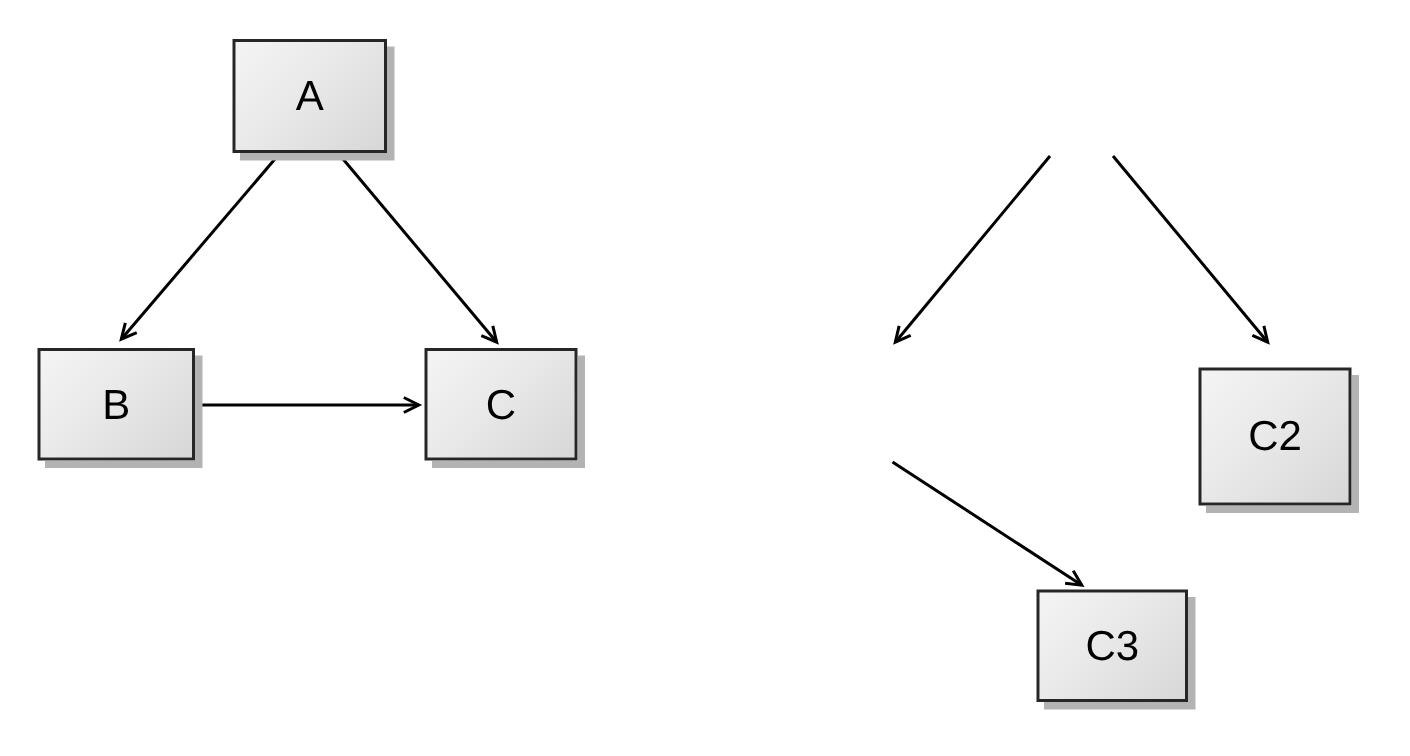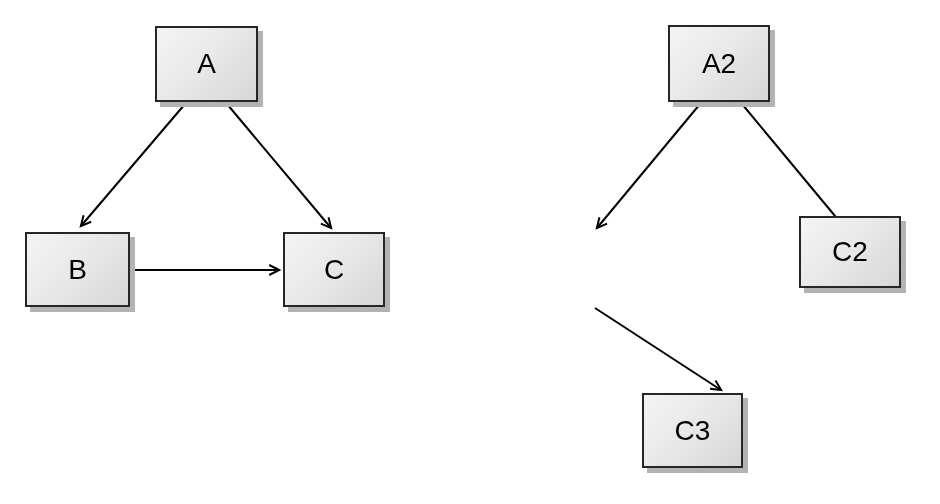--- a/index.html
+++ b/index.html
@@ -39,22 +39,22 @@
   svg.edge-layer line {
     stroke: #000000;
     stroke-width: 2;
   }
   
   #node-A  { left: 155px; top:  26px; width: 103px; height: 76px; }
   #node-B  { left:  25px; top: 232px; width: 105px; height: 75px; }
   #node-C  { left: 283px; top: 232px; width: 102px; height: 75px; }
   #node-A2 { left: 668px; top:  25px; width: 102px; height: 77px; }
   #node-B2 { left: 542px; top: 232px; width: 103px; height: 75px; }
-  #node-C2 { left: 799px; top: 216px; width: 102px; height: 72px; }
-  #node-C3 { left: 642px; top: 393px; width: 101px; height: 75px; }
+  #node-C2 { left: 799px; top: 245px; width: 102px; height: 92px; }
+  #node-C3 { left: 691px; top: 393px; width: 101px; height: 75px; }
 </style>
 </head>
 <body>
 
 <div class="canvas">
 
   <svg class="edge-layer" viewBox="0 0 940 504" xmlns="http://www.w3.org/2000/svg">
     <defs>
       <marker id="open-arrow" markerWidth="7" markerHeight="6.5" refX="5.5" refY="3.1" orient="auto" markerUnits="strokeWidth">
         <path d="M0.6,0.6 L5.6,3.1 L0.6,5.6" fill="none" stroke="#000000" stroke-width="1"></path>
@@ -73,23 +73,20 @@
   <div class="node" id="node-A">
     <span>A</span>
   </div>
   <div class="node" id="node-B">
     <span>B</span>
   </div>
   <div class="node" id="node-C">
     <span>C</span>
   </div>
 
-  <div class="node" id="node-A2">
-    <span>A2</span>
-  </div>
   <div class="node" id="node-C2">
     <span>C2</span>
   </div>
   <div class="node" id="node-C3">
     <span>C3</span>
   </div>
 
 </div>
 
 </body></html>

